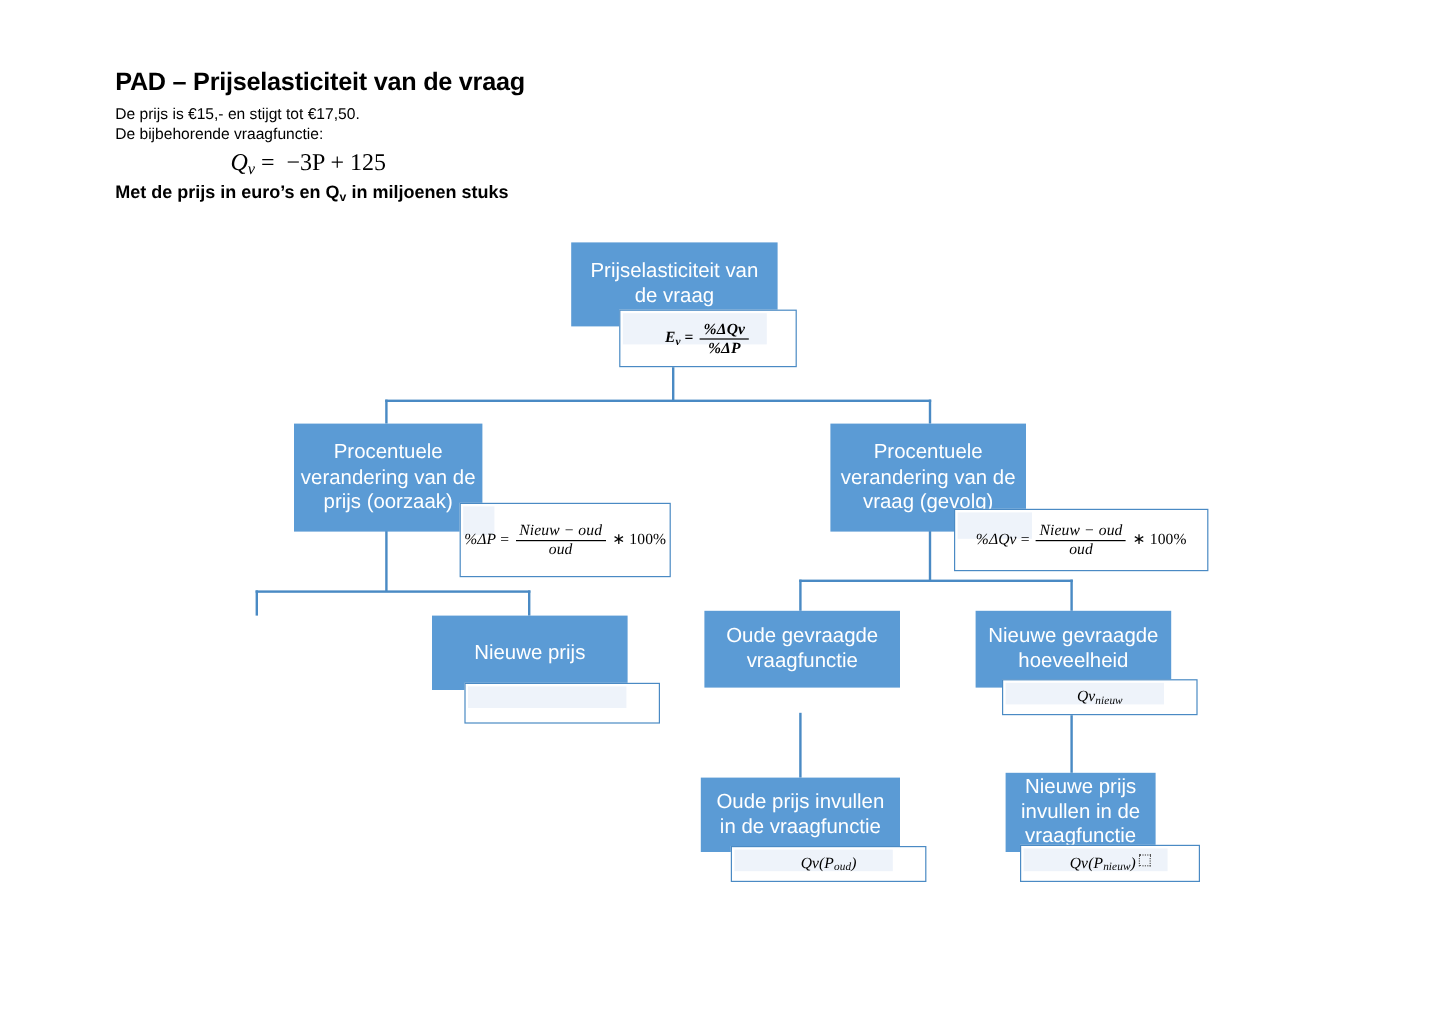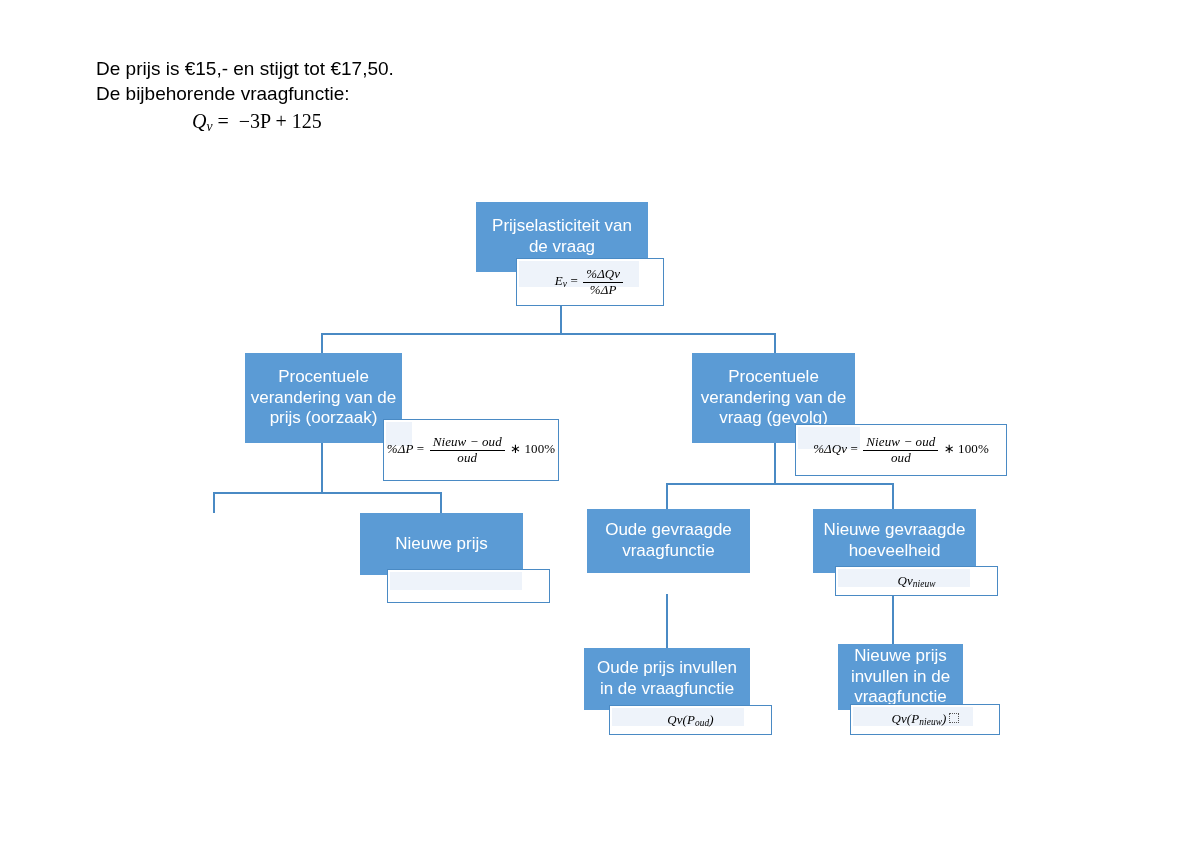--- a/index.html
+++ b/index.html
@@ -30,21 +30,21 @@
   }
   .hdr-title {
     font-size: 21px;
     font-weight: bold;
     letter-spacing: -0.2px;
     line-height: 1.25;
     margin: 0 0 4px 0;
     white-space: pre;
   }
   .hdr-line {
-    font-size: 19px;
+    font-size: 13px;
     line-height: 1.32;
     margin: 0;
     white-space: pre;
   }
   .hdr-formula {
     margin: 4px 0 2px 0;
     padding-left: 96px;
     font-family: "Liberation Serif", serif;
     font-size: 20px;
     font-style: italic;
@@ -151,23 +151,25 @@
     vertical-align: 0.05em;
     margin-left: 2px;
   }
 </style>
 </head>
 <body>
 
 <div id="page">
 
   <div class="hdr">
+    <div class="hdr-title">PAD – Prijselasticiteit van de vraag</div>
     <div class="hdr-line">De prijs is €15,- en stijgt tot €17,50.</div>
     <div class="hdr-line">De bijbehorende vraagfunctie:</div>
     <div class="hdr-formula"><span>Q</span><span class="sub">v</span><span class="num"> =  −3P + 125</span></div>
+    <div class="hdr-small"><span>Met de prijs in euro’s en Q</span><span class="sub">v</span><span> in miljoenen stuks</span></div>
   </div>
 
   <div id="diagram">
 
     <div class="conn conn-v" style="left:560px; top:300px; height:34px;"></div>
 
     <div class="conn conn-h" style="left:321px; top:333px; width:455px;"></div>
 
     <div class="conn conn-v" style="left:321px; top:333px; height:20px;"></div>
 
@@ -184,21 +186,21 @@
     <div class="conn conn-v" style="left:892px; top:483px; height:26px;"></div>
 
     <div class="conn conn-v" style="left:666px; top:594px; height:54px;"></div>
     <div class="conn conn-v" style="left:892px; top:594px; height:50px;"></div>
 
     <div class="node" style="left:476px; top:202px; width:190px; height:100px;">
       <div class="node-box" style="width:172px; height:70px;">
         <span>Prijselasticiteit van
 de vraag</span>
       </div>
-      <div class="node-formula" style="left:40px; top:56px; width:148px; height:48px;">
+      <div class="node-formula" style="left:40px; top:56px; width:148px; height:48px;font-weight:bold;">
         <div class="fstrip" style="width:120px; height:26px;"></div>
         <span class="ftext"><span>E</span><span class="fsub">v</span><span class="rm"> = </span><span class="frac"><span class="top">%ΔQv</span><span class="bot">%ΔP</span></span></span>
       </div>
     </div>
 
     <div class="node" style="left:245px; top:353px; width:315px; height:127px;">
       <div class="node-box" style="width:157px; height:90px;">
         <span>Procentuele
 verandering van de
 prijs (oorzaak)</span>

